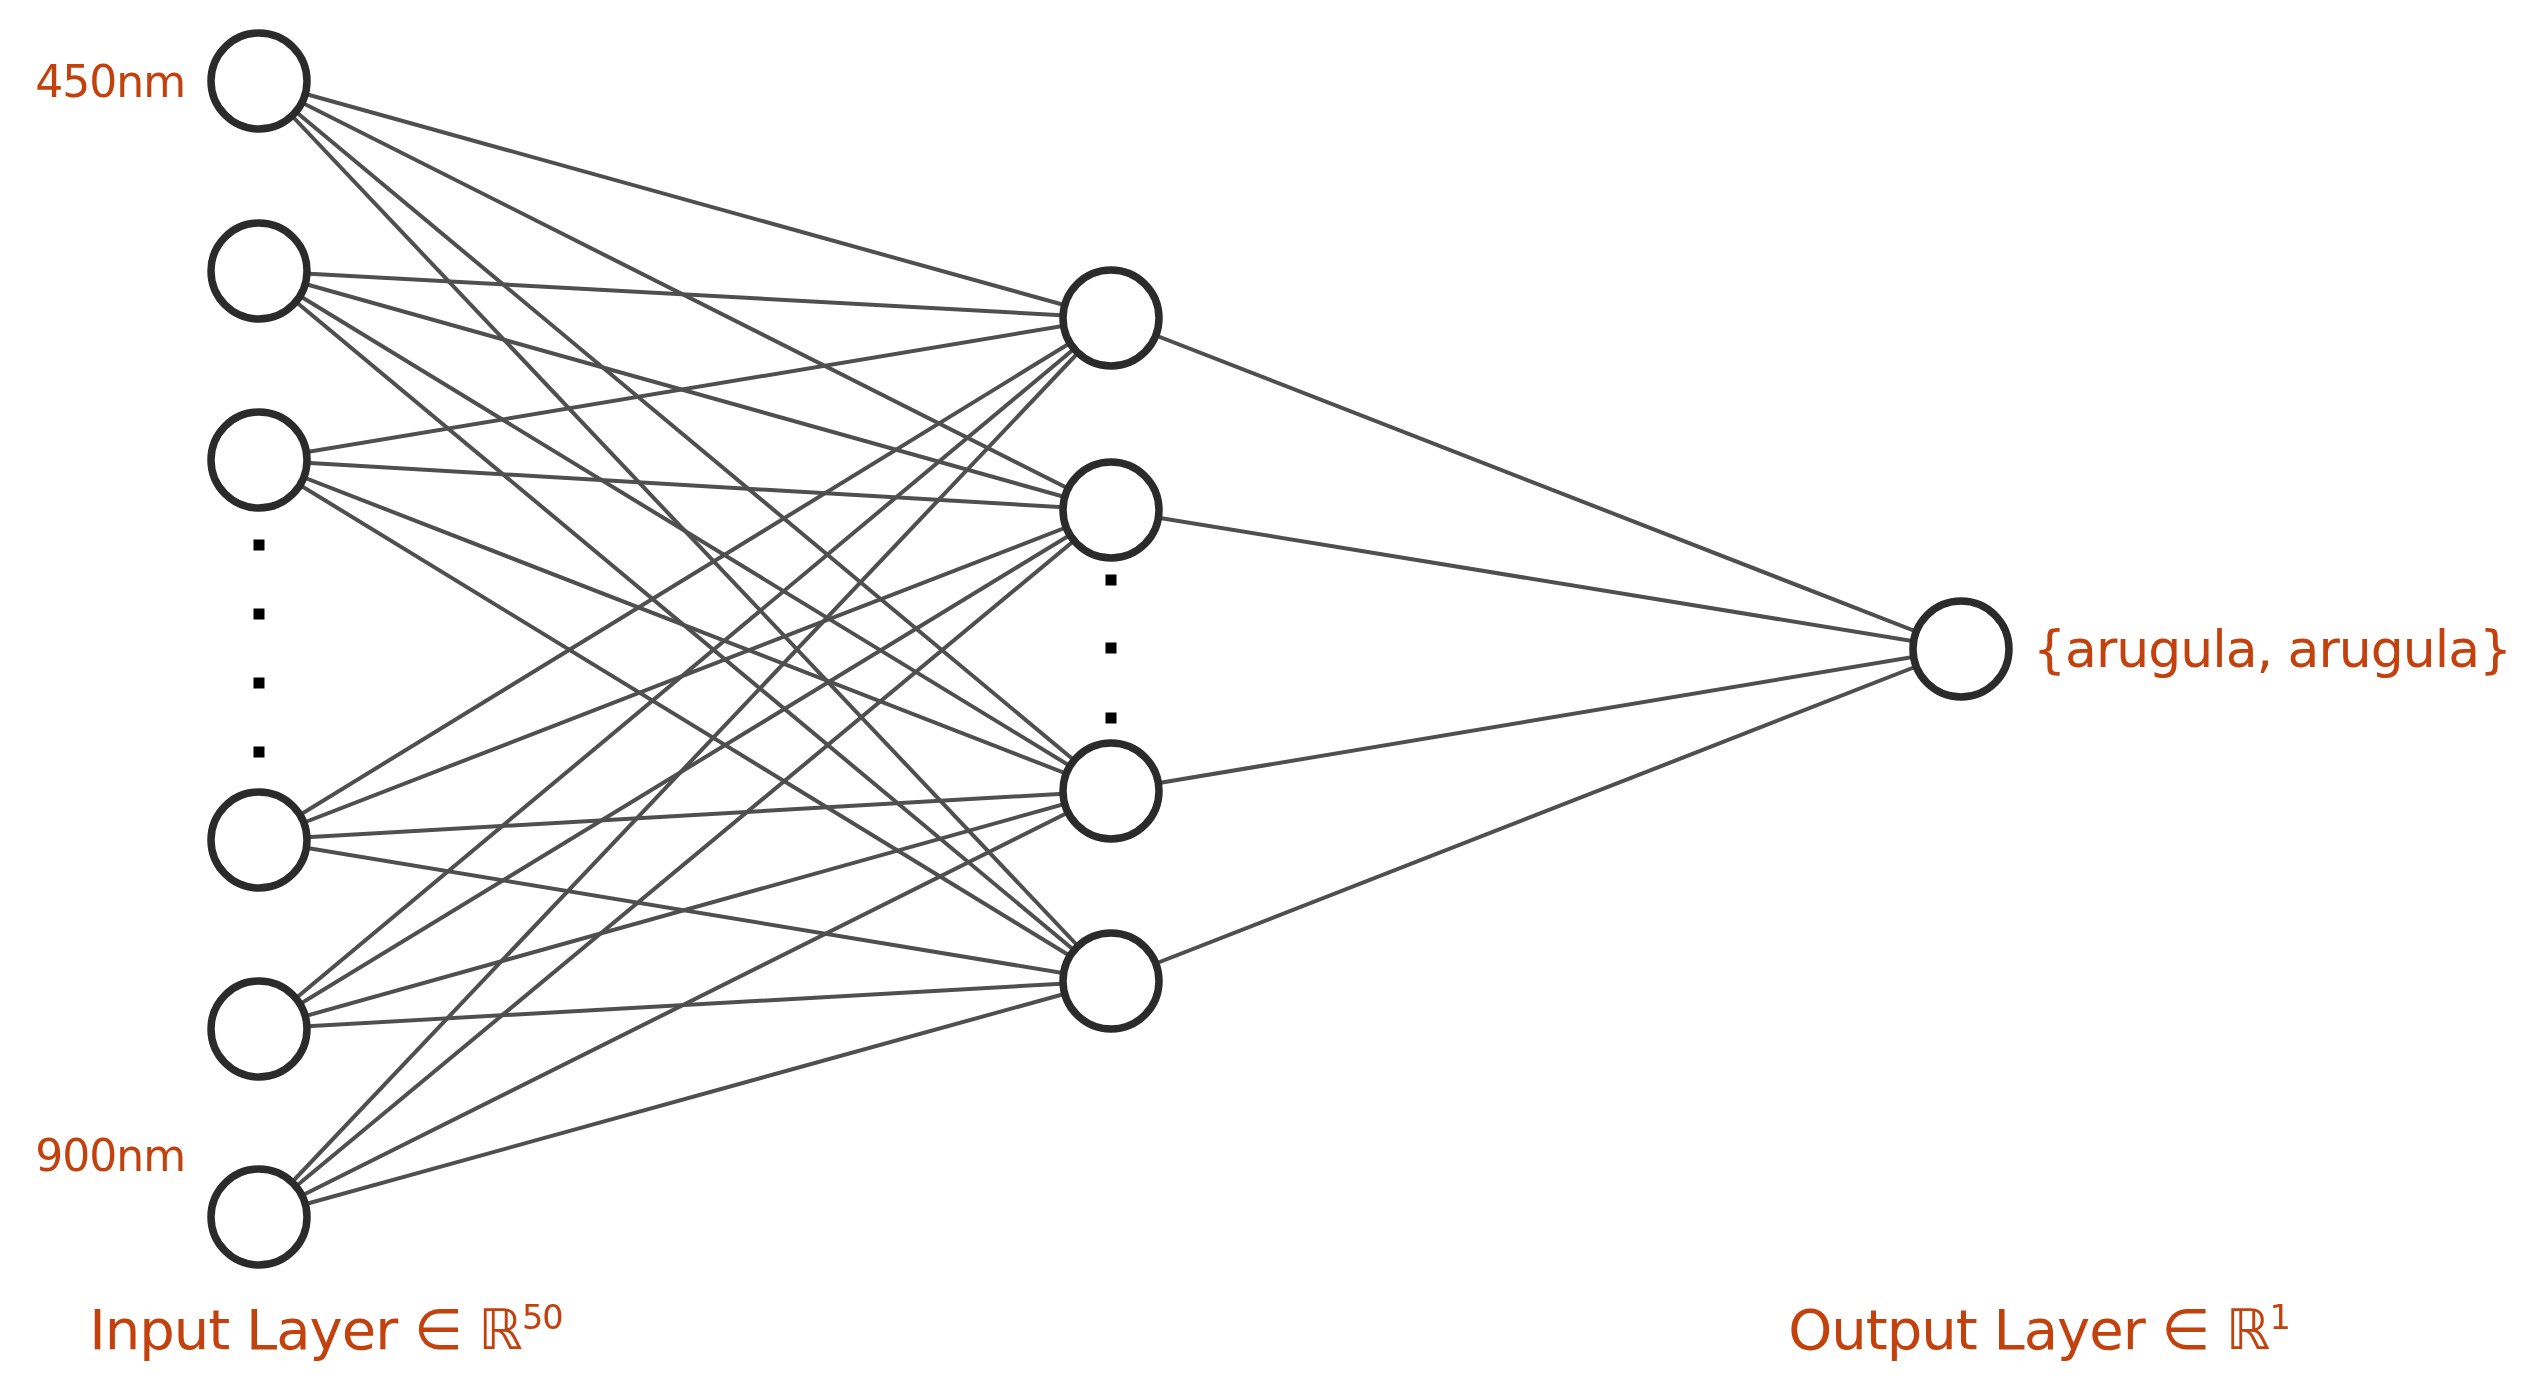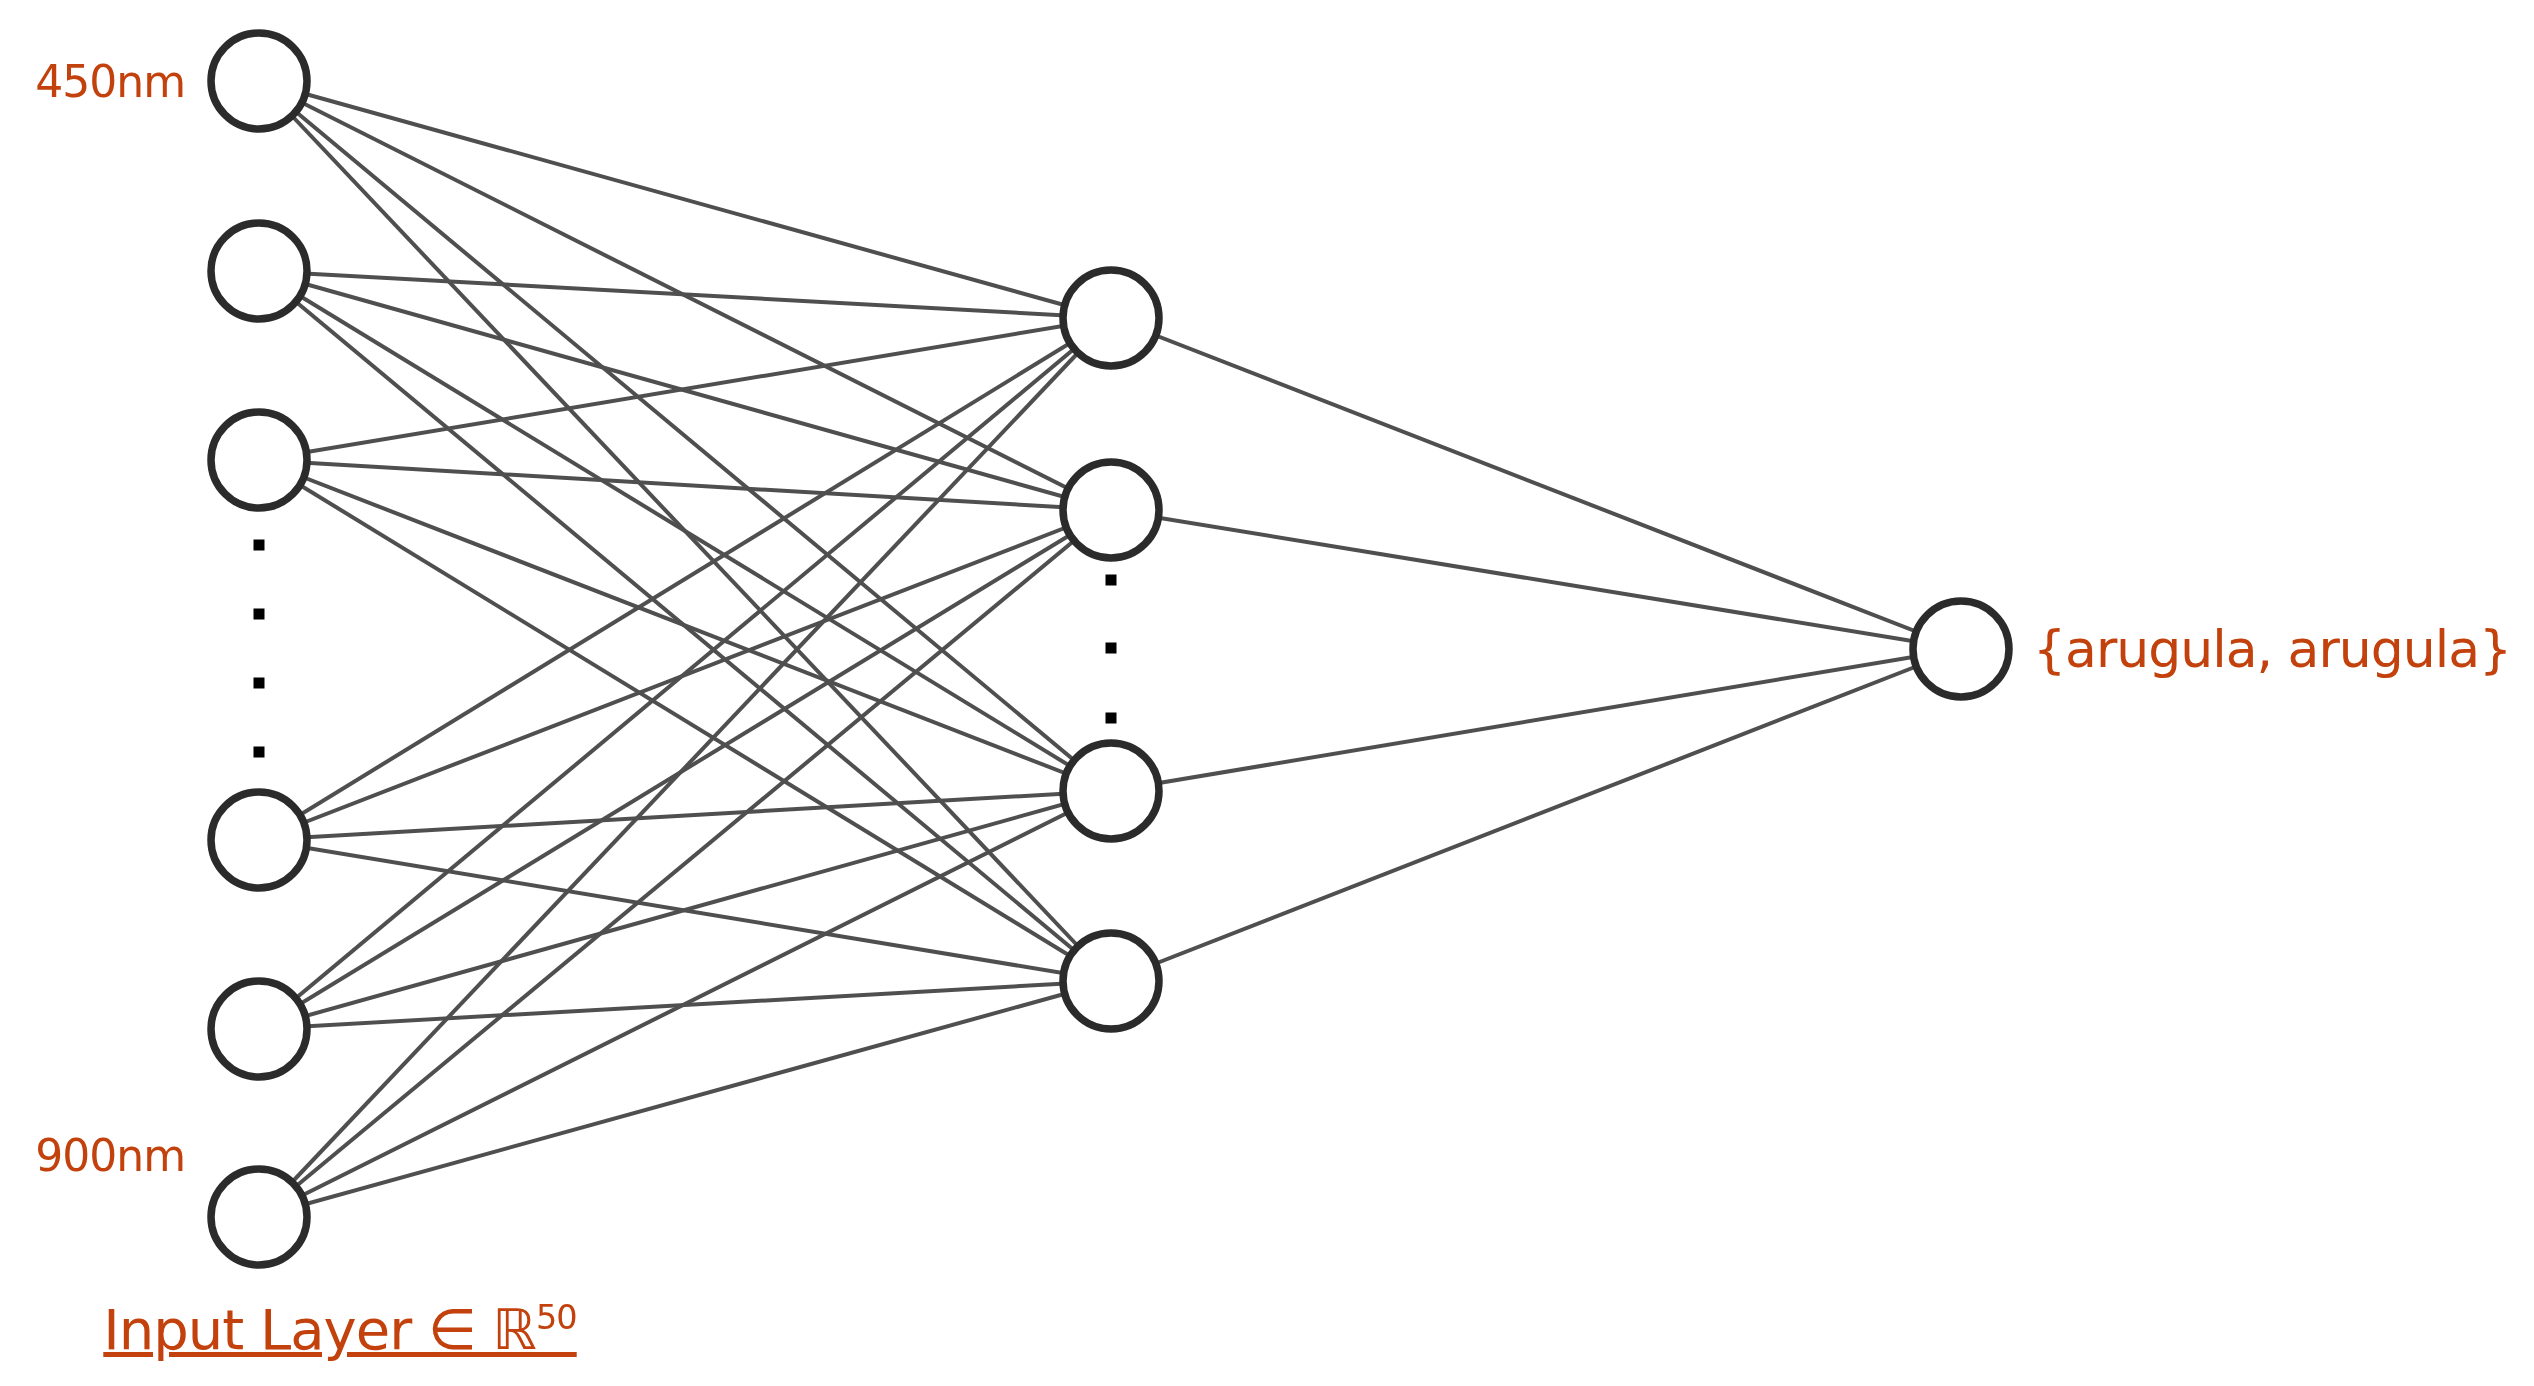--- a/index.html
+++ b/index.html
@@ -97,19 +97,22 @@
       <circle cx="1111" cy="981" r="48" fill="#ffffff" stroke="#2b2b2b" stroke-width="7.5"></circle>
       <circle cx="1961" cy="649" r="48" fill="#ffffff" stroke="#2b2b2b" stroke-width="7.5"></circle>
     </svg>
 
   <div class="annotation nm right-aligned" style="left: 185px; top: 81px;">450nm</div>
 
   <div class="annotation nm right-aligned" style="left: 185px; top: 1155px;">900nm</div>
 
   <div class="annotation output-set left-aligned" style="left: 2033px; top: 649px;">{arugula, arugula}</div>
 
-  <div class="layer-label" style="left: 340px; top: 1300px; text-decoration: underline;">
+  <div class="layer-label" style="left: 326px; top: 1300px;">
     <span>Input Layer ∈ ℝ</span><sup>50</sup>
   </div>
 
 
+  <div class="layer-label" style="left: 2039px; top: 1300px;">
+    <span>Output Layer ∈ ℝ</span><sup>1</sup>
+  </div>
 
 </div>
 
 </body></html>

